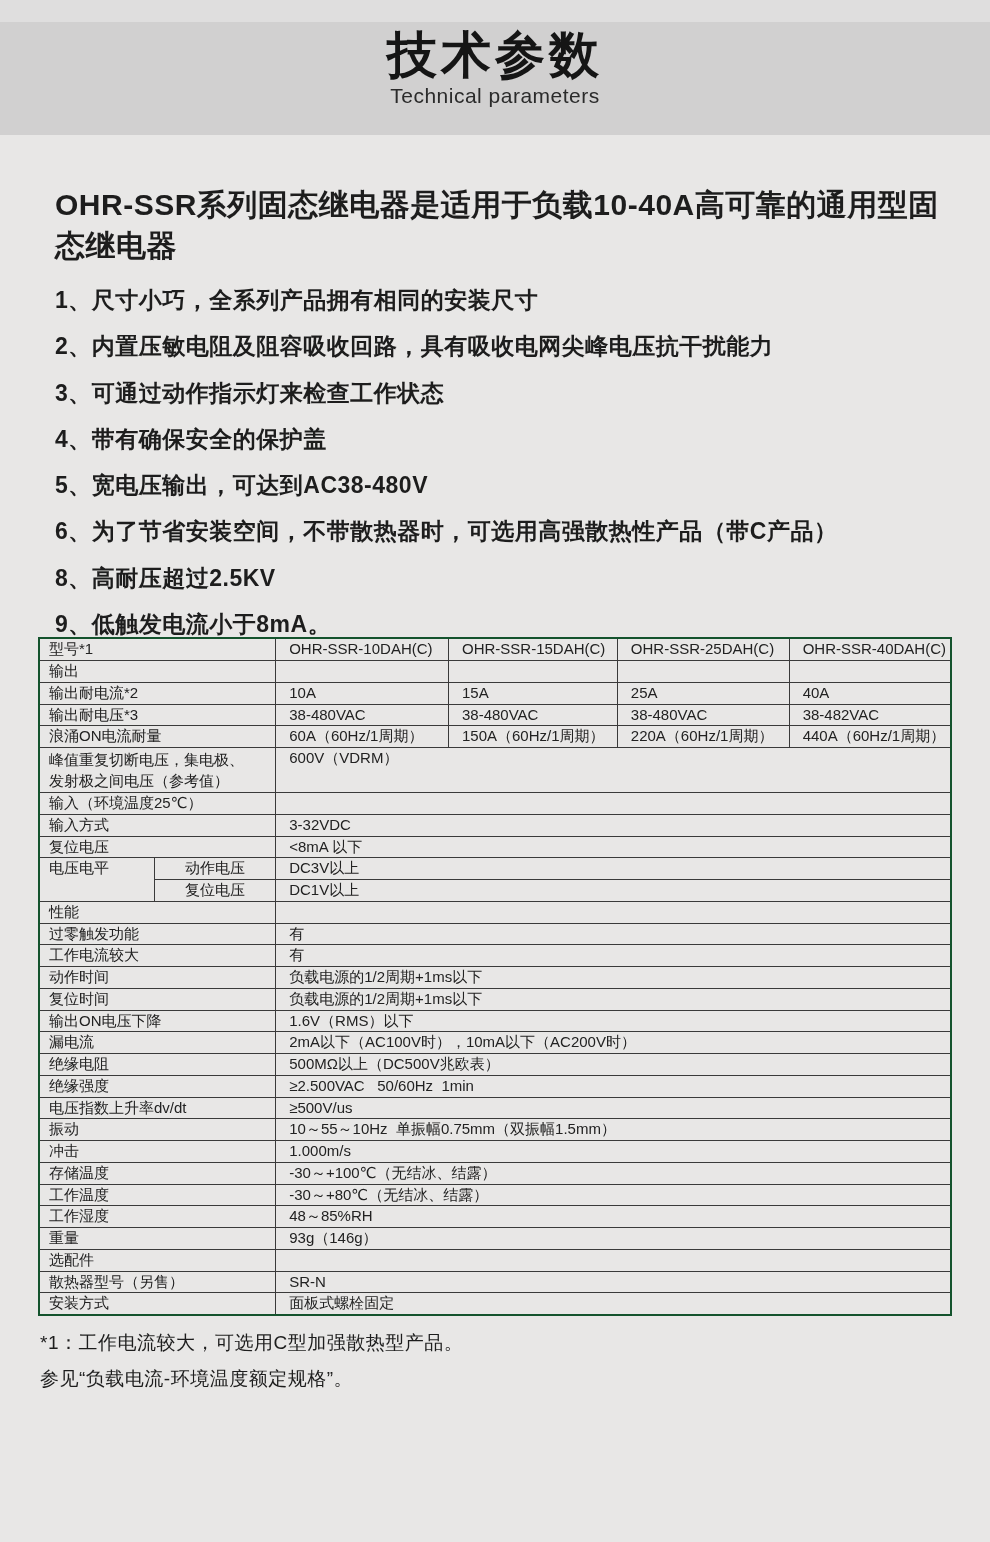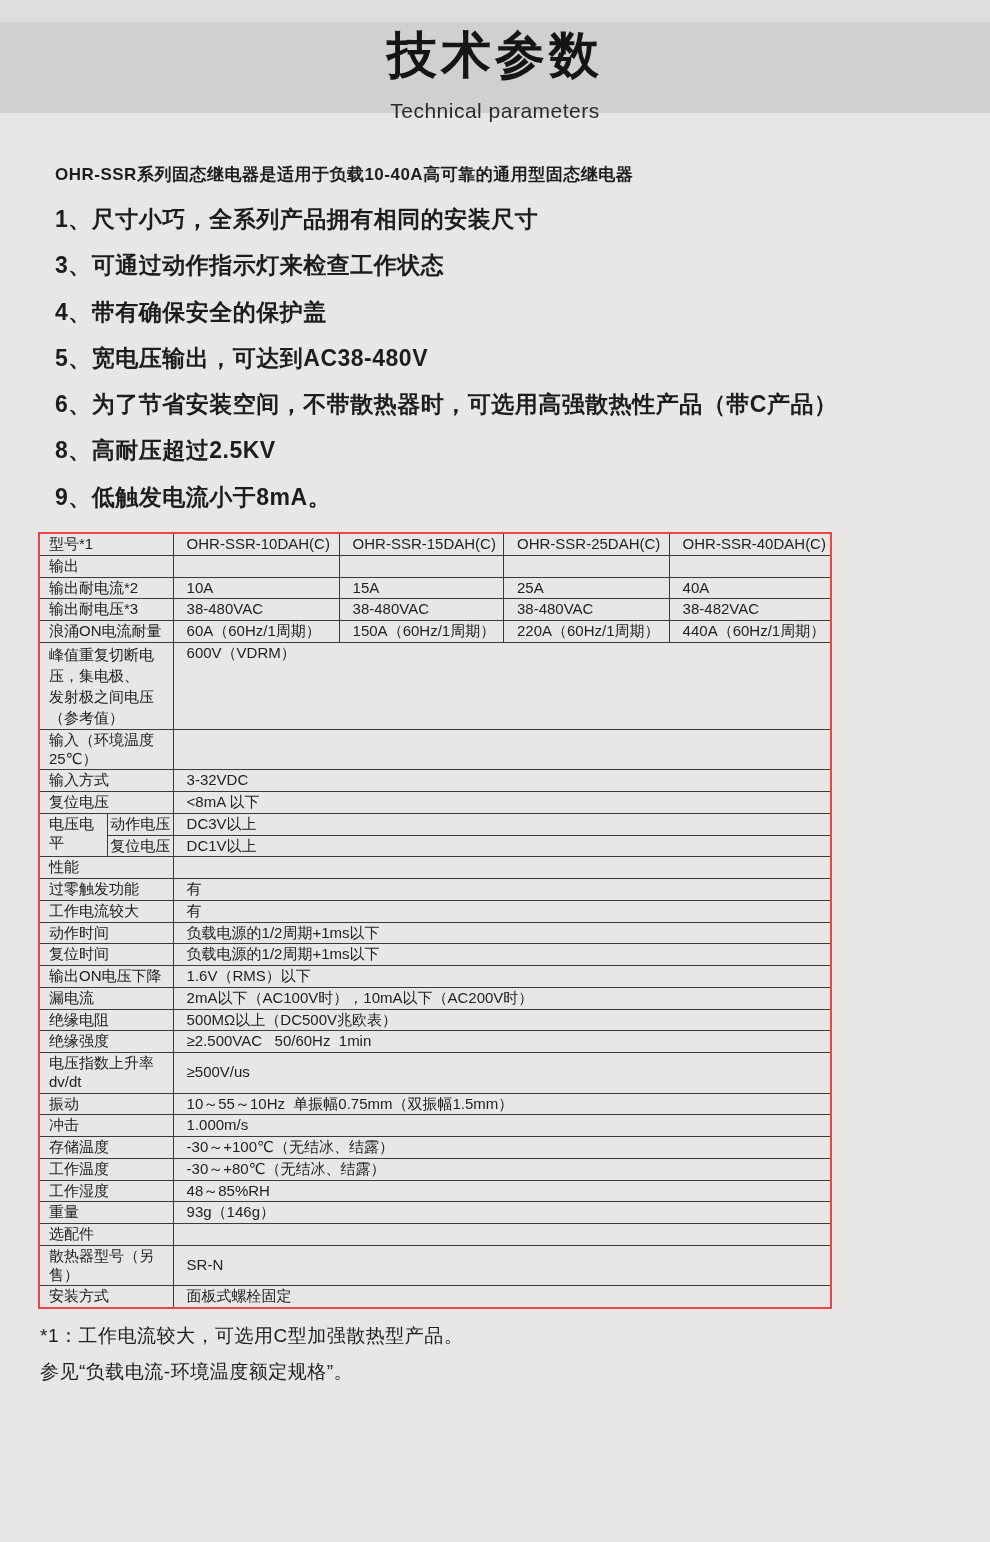--- a/index.html
+++ b/index.html
@@ -9,61 +9,60 @@
     min-height: 1542px;
     background: #e8e7e6;
     font-family: "Liberation Sans", "DejaVu Sans", sans-serif;
     color: #1d1d1d;
   }
   .page { width: 990px; min-height: 1542px; overflow: hidden; }
 
   .topstrip { height: 22px; background: #dfdede; }
 
   .band {
-    height: 91px;
+    height: 113px;
     background: #d1d0d0;
     text-align: center;
     padding-top: 6px;
   }
   .band .title {
     font-size: 50px;
     font-weight: bold;
     letter-spacing: 4px;
     line-height: 1.1;
     color: #151515;
     margin: 0;
   }
   .band .subtitle {
     font-size: 21px;
     color: #2b2b2b;
     letter-spacing: 0.5px;
-    margin-top: 16px;
+    margin-top: 1px;
   }
 
   main { padding: 0 38px; }
 
   .intro {
     margin: 50px 0 0 17px;
-    font-size: 17px;
+    font-size: 30px;
     font-weight: 600;
     letter-spacing: 0.5px;
   }
   .feature {
     margin: 21px 0 0 17px;
     font-size: 23px;
     font-weight: 600;
     letter-spacing: 0.5px;
     line-height: 1.1;
   }
 
   table.spec {
     border-collapse: collapse;
-    width: 794px;
-    margin-top: 22px;
-    border: 2px solid #ef4444;
+    width: 914px;
+    border: 2px solid #14532d;
   }
   table.spec td {
     border: 1px solid #3a3a3a;
     font-size: 15px;
     line-height: 1.25;
     height: 19px;
     padding: 1px 4px 1px 9px;
     font-weight: 500;
     color: #222;
   }
@@ -90,20 +89,21 @@
 
   <header class="band">
     <h1 class="title">技术参数</h1>
     <div class="subtitle">Technical parameters</div>
   </header>
 
   <main>
     <p class="intro">OHR-SSR系列固态继电器是适用于负载10-40A高可靠的通用型固态继电器</p>
 
     <p class="feature">1、尺寸小巧，全系列产品拥有相同的安装尺寸</p>
+    <p class="feature">2、内置压敏电阻及阻容吸收回路，具有吸收电网尖峰电压抗干扰能力</p>
     <p class="feature">3、可通过动作指示灯来检查工作状态</p>
     <p class="feature">4、带有确保安全的保护盖</p>
     <p class="feature">5、宽电压输出，可达到AC38-480V</p>
     <p class="feature">6、为了节省安装空间，不带散热器时，可选用高强散热性产品（带C产品）</p>
     <p class="feature">8、高耐压超过2.5KV</p>
     <p class="feature">9、低触发电流小于8mA。</p>
 
     <table class="spec">
       <colgroup>
         <col style="width:117px">

